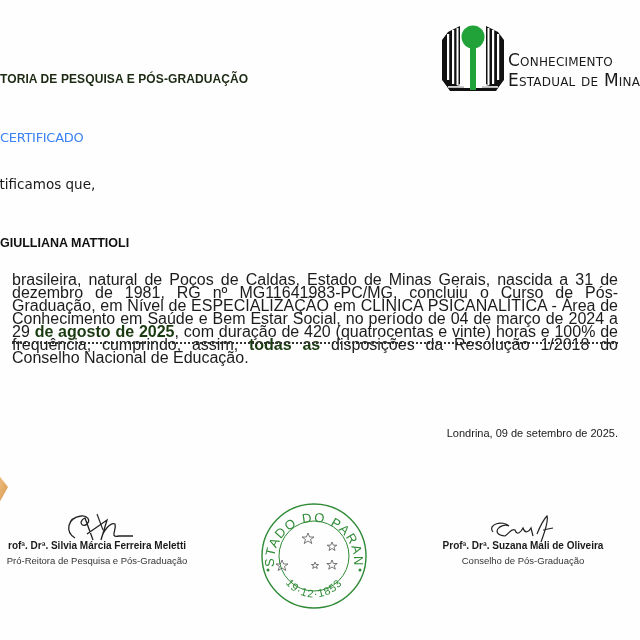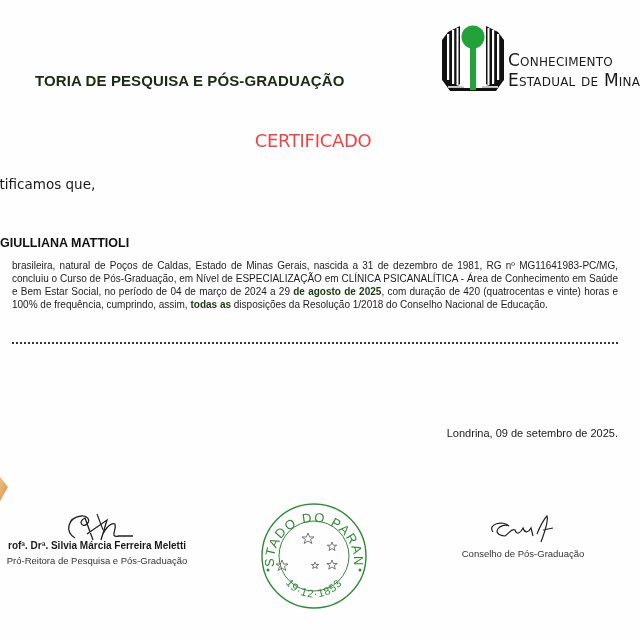--- a/index.html
+++ b/index.html
@@ -15,26 +15,25 @@
       width: 640px;
       height: 640px;
       background: #fefefe;
       color: #1a1a1a;
       font-family: "Liberation Sans", sans-serif;
     }
     .dept-title {
       position: absolute;
       left: 0;
       top: 72px;
-      font-size: 15px;
+      font-size: 12px;
       font-weight: bold;
       color: #1d2a14;
       white-space: nowrap;
       letter-spacing: 0.1px;
-      margin-left: 35px;
     }
     .logo {
       position: absolute;
       left: 440px;
       top: 24px;
       width: 200px;
       height: 70px;
     }
     .logo svg { position: absolute; left: 0; top: 0; }
     .logo-text {
@@ -47,24 +46,24 @@
       line-height: 20px;
       white-space: nowrap;
       font-variant: small-caps;
       letter-spacing: 0.2px;
     }
     .doc-title {
       position: absolute;
       left: 0;
       width: 626px;
       top: 130px;
-      text-align: center;
+      text-align: left;
       font-family: "DejaVu Sans", sans-serif;
-      font-size: 18px;
-      color: #ef4444;
+      font-size: 13px;
+      color: #3b82f6;
       letter-spacing: -0.3px;
     }
     .certify-line {
       position: absolute;
       left: 0;
       top: 176px;
       font-family: "DejaVu Sans", sans-serif;
       font-size: 13.5px;
       color: #1a1a1a;
       white-space: nowrap;
@@ -76,23 +75,23 @@
       width: 626px;
       top: 236px;
       text-align: left;
       font-size: 12.5px;
       font-weight: bold;
       color: #111;
     }
     .body-text {
       position: absolute;
       left: 12px;
-      top: 259px;
+      top: 273px;
       width: 606px;
-      font-size: 10px;
+      font-size: 16px;
       line-height: 13px;
       text-align: justify;
       color: #1c1c1c;
     }
     .body-text p { margin: 0; }
     .body-text .green-bold { font-weight: bold; color: #1a3a10; }
     .dotted {
       position: absolute;
       left: 12px;
       top: 342px;
@@ -231,16 +230,17 @@
       <polygon points="24,60 25.6,64 30,64 26.5,66.5 27.8,70.5 24,68 20.2,70.5 21.5,66.5 18,64 22.4,64"></polygon>
       <polygon points="57,62 58,64.5 60.6,64.5 58.5,66 59.3,68.5 57,67 54.7,68.5 55.5,66 53.4,64.5 56,64.5"></polygon>
       <polygon points="74,60 75.4,63.5 79.2,63.5 76.2,65.7 77.3,69.2 74,67 70.7,69.2 71.8,65.7 68.8,63.5 72.6,63.5"></polygon>
     </g>
   </svg>
 
   <div class="sig-block sig-right">
     <svg class="sig-scrawl" width="80" height="30" viewBox="0 0 80 30">
       <path d="M10 18 C 4 10, 20 6, 26 12 C 18 8, 6 20, 22 22 C 26 20, 28 14, 32 16 C 34 22, 38 18, 40 14 C 42 20, 46 18, 48 14 L 50 22 M 54 20 C 58 10, 62 4, 64 2 C 66 8, 60 22, 58 28 M 60 16 L 70 14" stroke="#222" stroke-width="1.2" fill="none"></path>
     </svg>
+    <div class="sig-name">Profª. Drª. Suzana Mali de Oliveira</div>
     <div class="sig-role">Conselho de Pós-Graduação</div>
   </div>
 
 </div>
 
 </body></html>

